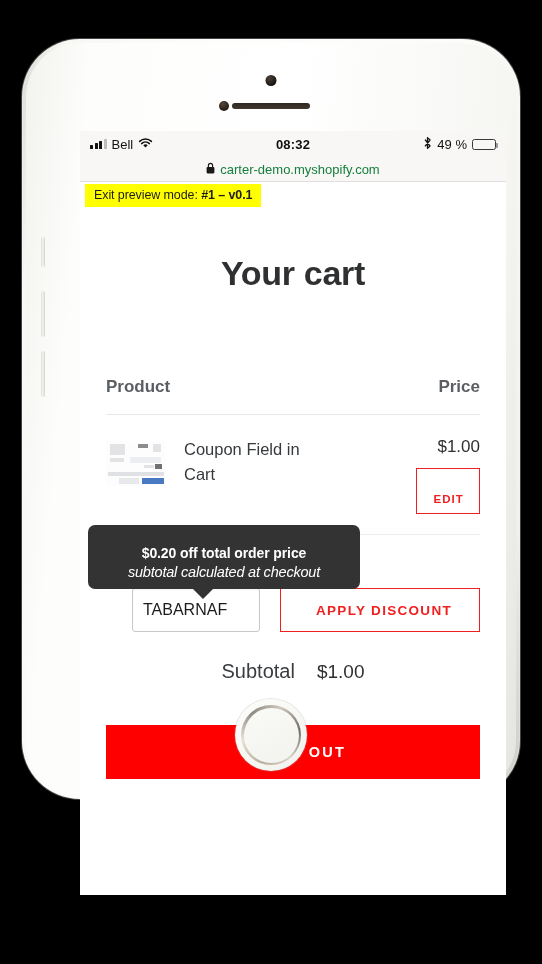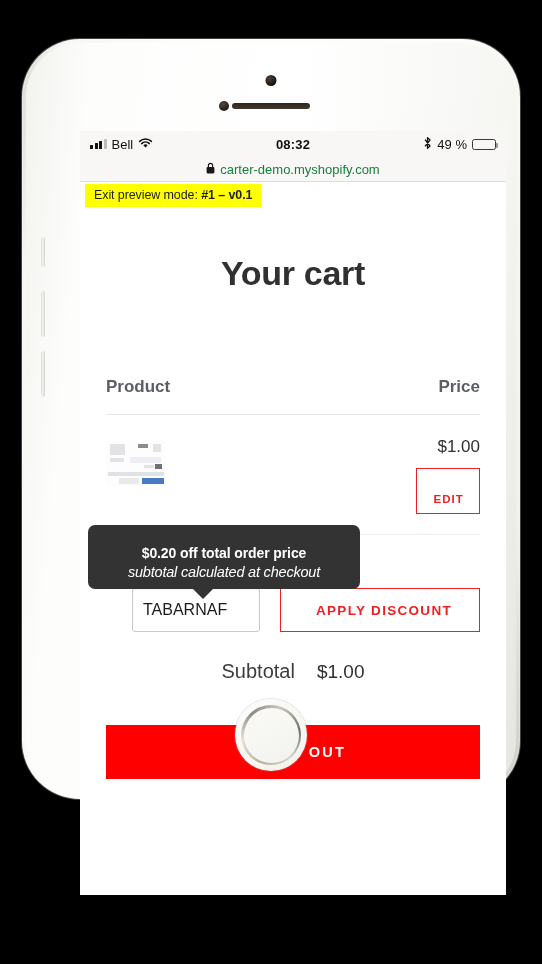--- a/index.html
+++ b/index.html
@@ -330,20 +330,21 @@
           <span class="tl" style="left:32px; top:3px;  width:10px; height:4px;  background:#8c8c90;"></span>
           <span class="tl" style="left:47px; top:3px;  width:8px;  height:8px;"></span>
           <span class="tl" style="left:4px;  top:17px; width:14px; height:4px;"></span>
           <span class="tl" style="left:24px; top:16px; width:31px; height:6px; background:#eceef1;"></span>
           <span class="tl" style="left:38px; top:24px; width:10px; height:3px;"></span>
           <span class="tl" style="left:49px; top:23px; width:7px;  height:5px; background:#6f7175;"></span>
           <span class="tl" style="left:2px;  top:31px; width:56px; height:4px; background:#dfe1e4;"></span>
           <span class="tl" style="left:13px; top:37px; width:20px; height:6px; background:#e7e9ec;"></span>
           <span class="blue" style="left:36px; top:37px; width:22px; height:6px;"></span>
         </div>
+        <div class="item-name">Coupon Field in Cart</div>
         <div class="item-right">
           <div class="price">$1.00</div>
           <button class="edit-btn">EDIT</button>
         </div>
       </div>
 
       <div class="rule2"></div>
 
       <div class="tooltip-wrap">
         <div class="tooltip">

